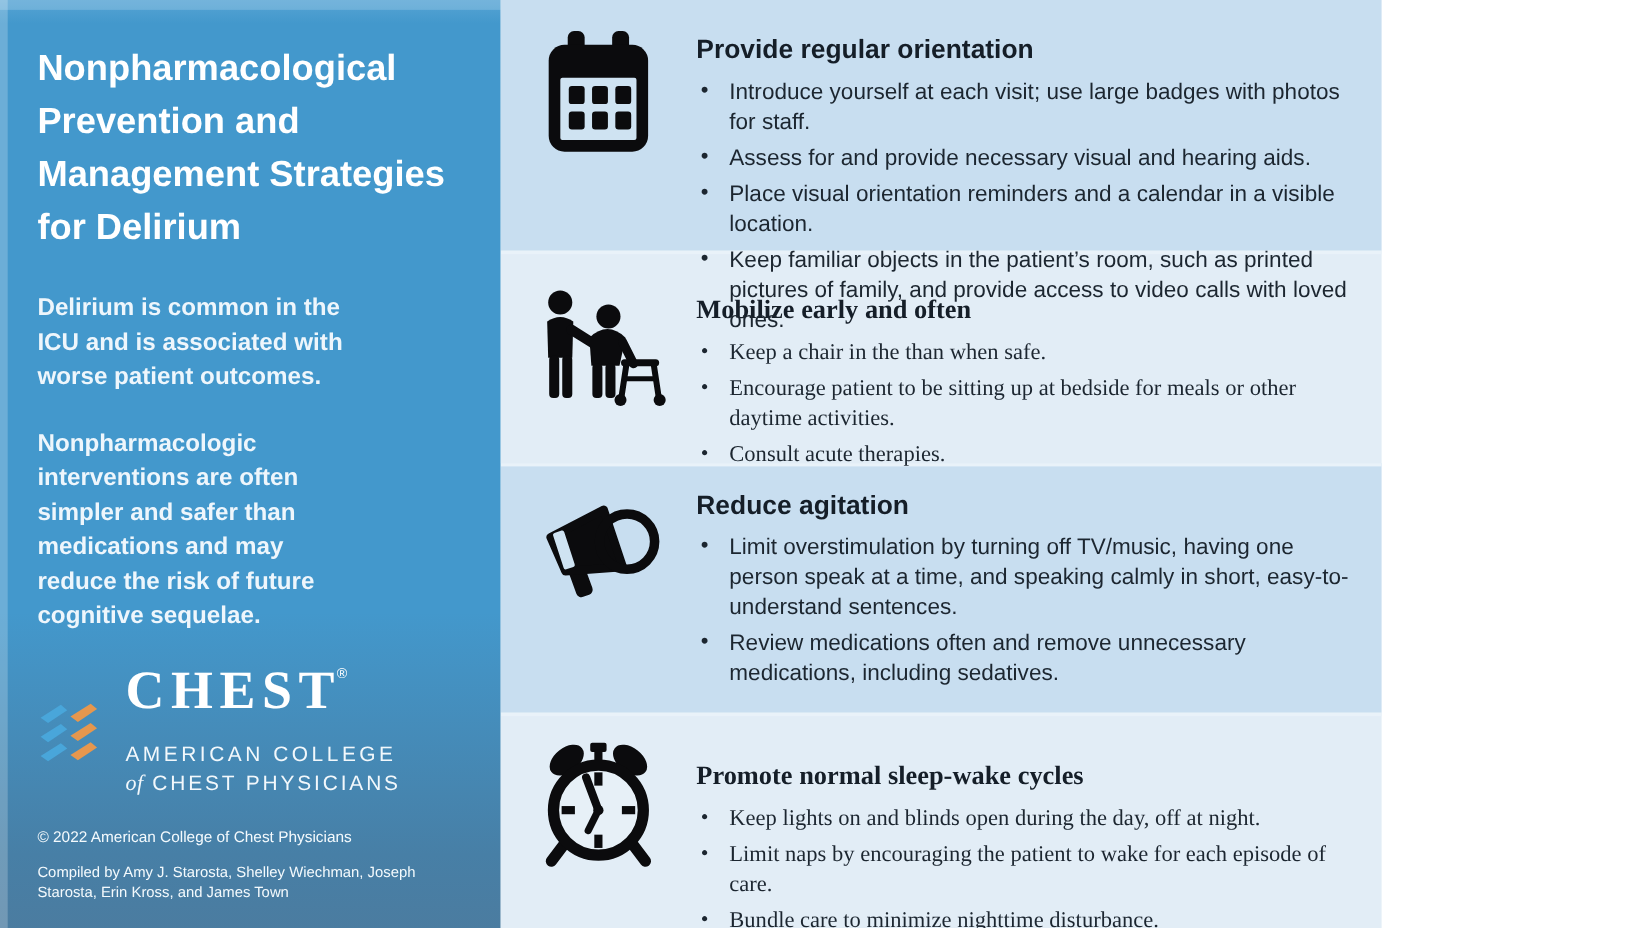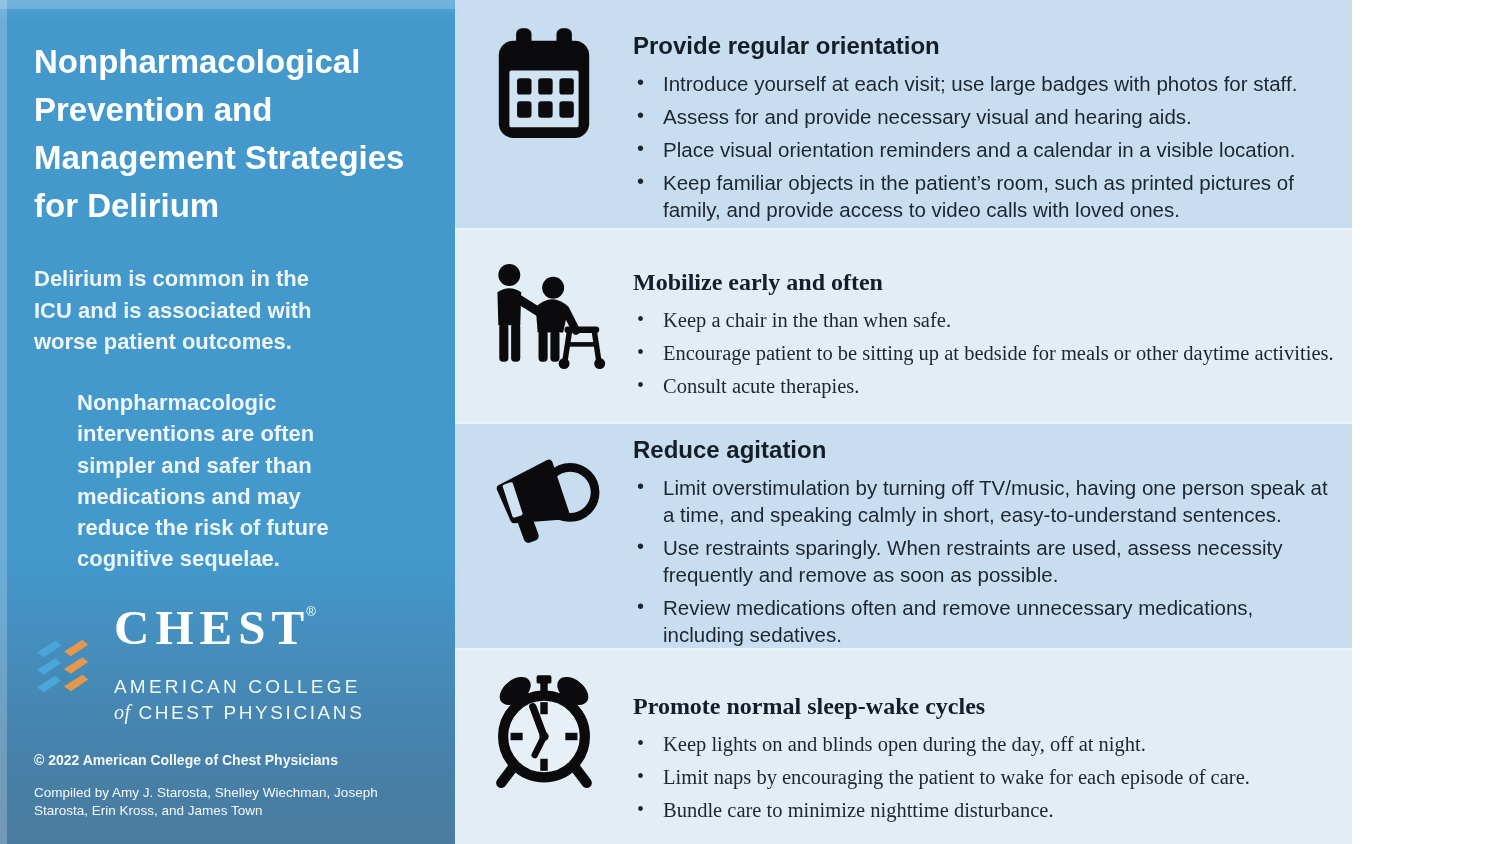--- a/index.html
+++ b/index.html
@@ -1,21 +1,21 @@
 <!DOCTYPE html>
 <html><head>
 <meta charset="utf-8">
 <style>
   html,body{margin:0;padding:0;}
   body{
     width:1500px;height:844px;overflow:hidden;
     font-family:"Liberation Sans","DejaVu Sans",sans-serif;
     -webkit-font-smoothing:antialiased;
   }
-  .infographic{display:flex;width:1352px;height:844px;border-radius:17px;}
+  .infographic{display:flex;width:1256px;height:844px;border-radius:17px;}
 
   
   .sidebar{
     position:relative;box-sizing:border-box;
     width:455px;height:844px;flex:0 0 455px;
     background:linear-gradient(180deg,#56a4d4 0%,#4398cc 2.5%,#4398cc 66%,#477fa6 92%,#4b7ca0 100%);
     color:#fff;
     padding:26px 30px 24px 34px;
     display:flex;flex-direction:column;
   }
@@ -28,21 +28,21 @@
     background:rgba(255,255,255,0.18);pointer-events:none;
   }
   .sidebar h1{
     margin:12px 0 0 0;width:372px;
     font-size:33px;line-height:1.45;font-weight:bold;color:#ffffff;
   }
   .sidebar p.intro{
     width:300px;margin:34px 0 0 0;
     font-size:22px;line-height:1.42;color:#eef6fc;font-weight:700;
   }
-  .sidebar p.intro + p.intro{margin-top:30px;margin-left:43px;}
+  .sidebar p.intro + p.intro{margin-top:30px;}
 
   .logo-block{margin-top:auto;display:flex;flex-direction:column;}
   .logo-top{display:flex;align-items:center;gap:12px;}
   .logo-mark{flex:0 0 auto;margin-top:4px;}
   .logo-text{margin-left:6px;display:flex;flex-direction:column;}
   .wordmark-line{display:flex;align-items:flex-start;line-height:1;}
   .wordmark{
     font-family:"Liberation Serif","DejaVu Serif",serif;
     font-size:49px;font-weight:bold;letter-spacing:6px;color:#ffffff;line-height:1;
   }
@@ -50,21 +50,21 @@
   .logo-line1{
     margin-top:24px;font-size:19px;letter-spacing:3.2px;color:#f2f8fc;white-space:nowrap;
   }
   .logo-line2{
     margin-top:3px;font-size:19px;letter-spacing:2.6px;color:#f2f8fc;white-space:nowrap;
   }
   .logo-line2 em{
     font-family:"Liberation Serif","DejaVu Serif",serif;
     font-style:italic;letter-spacing:0.5px;font-size:20px;
   }
-  .copyright{margin:28px 0 0 0;font-size:14px;color:#f4fafd;font-weight:bold;}
+  .copyright{margin:28px 0 0 0;font-size:14px;color:#f4fafd;}
   .compiled{margin:16px 0 0 0;width:388px;font-size:13.5px;line-height:1.35;color:#f4fafd;}
 
   
   main{flex:1 1 auto;display:flex;flex-direction:column;width:1045px;}
   .band{box-sizing:border-box;display:flex;align-items:flex-start;}
   .band-dark{background:#c8def0;}
   .band-light{background:#e2edf6;font-family:Liberation Serif, serif;}
   .band + .band{border-top:3px solid #e9f2f9;}
   .band-1{height:228px;}
   .band-2{height:193px;}
@@ -73,21 +73,21 @@
 
   .icon-col{flex:0 0 178px;display:flex;justify-content:center;}
   .text-col{flex:1 1 auto;box-sizing:border-box;max-width:849px;padding-right:14px;}
 
   .band-1 .icon-col{margin-top:28px;}
   .band-2 .icon-col{margin-top:32px;}
   .band-3 .icon-col{margin-top:24px;}
   .band-4 .icon-col{margin-top:20px;}
   .band-1 .text-col{padding-top:32px;}
   .band-2 .text-col{padding-top:38px;}
-  .band-3 .text-col{padding-top:12px;}
+  .band-3 .text-col{padding-top:22px;}
   .band-4 .text-col{padding-top:42px;}
 
   .text-col h2{
     margin:0;font-size:24px;font-weight:bold;color:#151e28;line-height:1.15;
   }
   .text-col ul{list-style:none;margin:10px 0 0 0;padding:0;}
   .text-col li{
     position:relative;padding-left:30px;
     font-size:20.5px;line-height:1.32;color:#1c2630;
   }
@@ -205,21 +205,20 @@
           <rect x="36" y="66" width="16" height="32" rx="5" fill="#0b0b0d" transform="rotate(-20 44 82)"></rect>
           <polygon points="16,42 66,16 84,70 30,74" fill="#0b0b0d" stroke="#0b0b0d" stroke-width="8" stroke-linejoin="round"></polygon>
           <circle cx="88" cy="46" r="26" fill="none" stroke="#0b0b0d" stroke-width="9"></circle>
           <rect x="23" y="36" width="11" height="36" rx="2" fill="#cfe3f2" transform="rotate(-18 28 54)"></rect>
         </svg>
       </div>
       <div class="text-col">
         <h2>Reduce agitation</h2>
         <ul>
           <li>Limit overstimulation by turning off TV/music, having one person speak at a time, and speaking calmly in short, easy-to-understand sentences.</li>
-          <li>Use restraints sparingly. When restraints are used, assess necessity frequently and remove as soon as possible.</li>
           <li>Review medications often and remove unnecessary medications, including sedatives.</li>
         </ul>
       </div>
     </section>
 
     <section class="band band-light band-4">
       <div class="icon-col">
         <svg width="104" height="118" viewBox="0 0 112 126" aria-hidden="true">
           <g fill="#0b0b0d" stroke="#0b0b0d">
             <ellipse cx="25" cy="21" rx="19" ry="12" stroke="none" transform="rotate(-38 25 21)"></ellipse>

